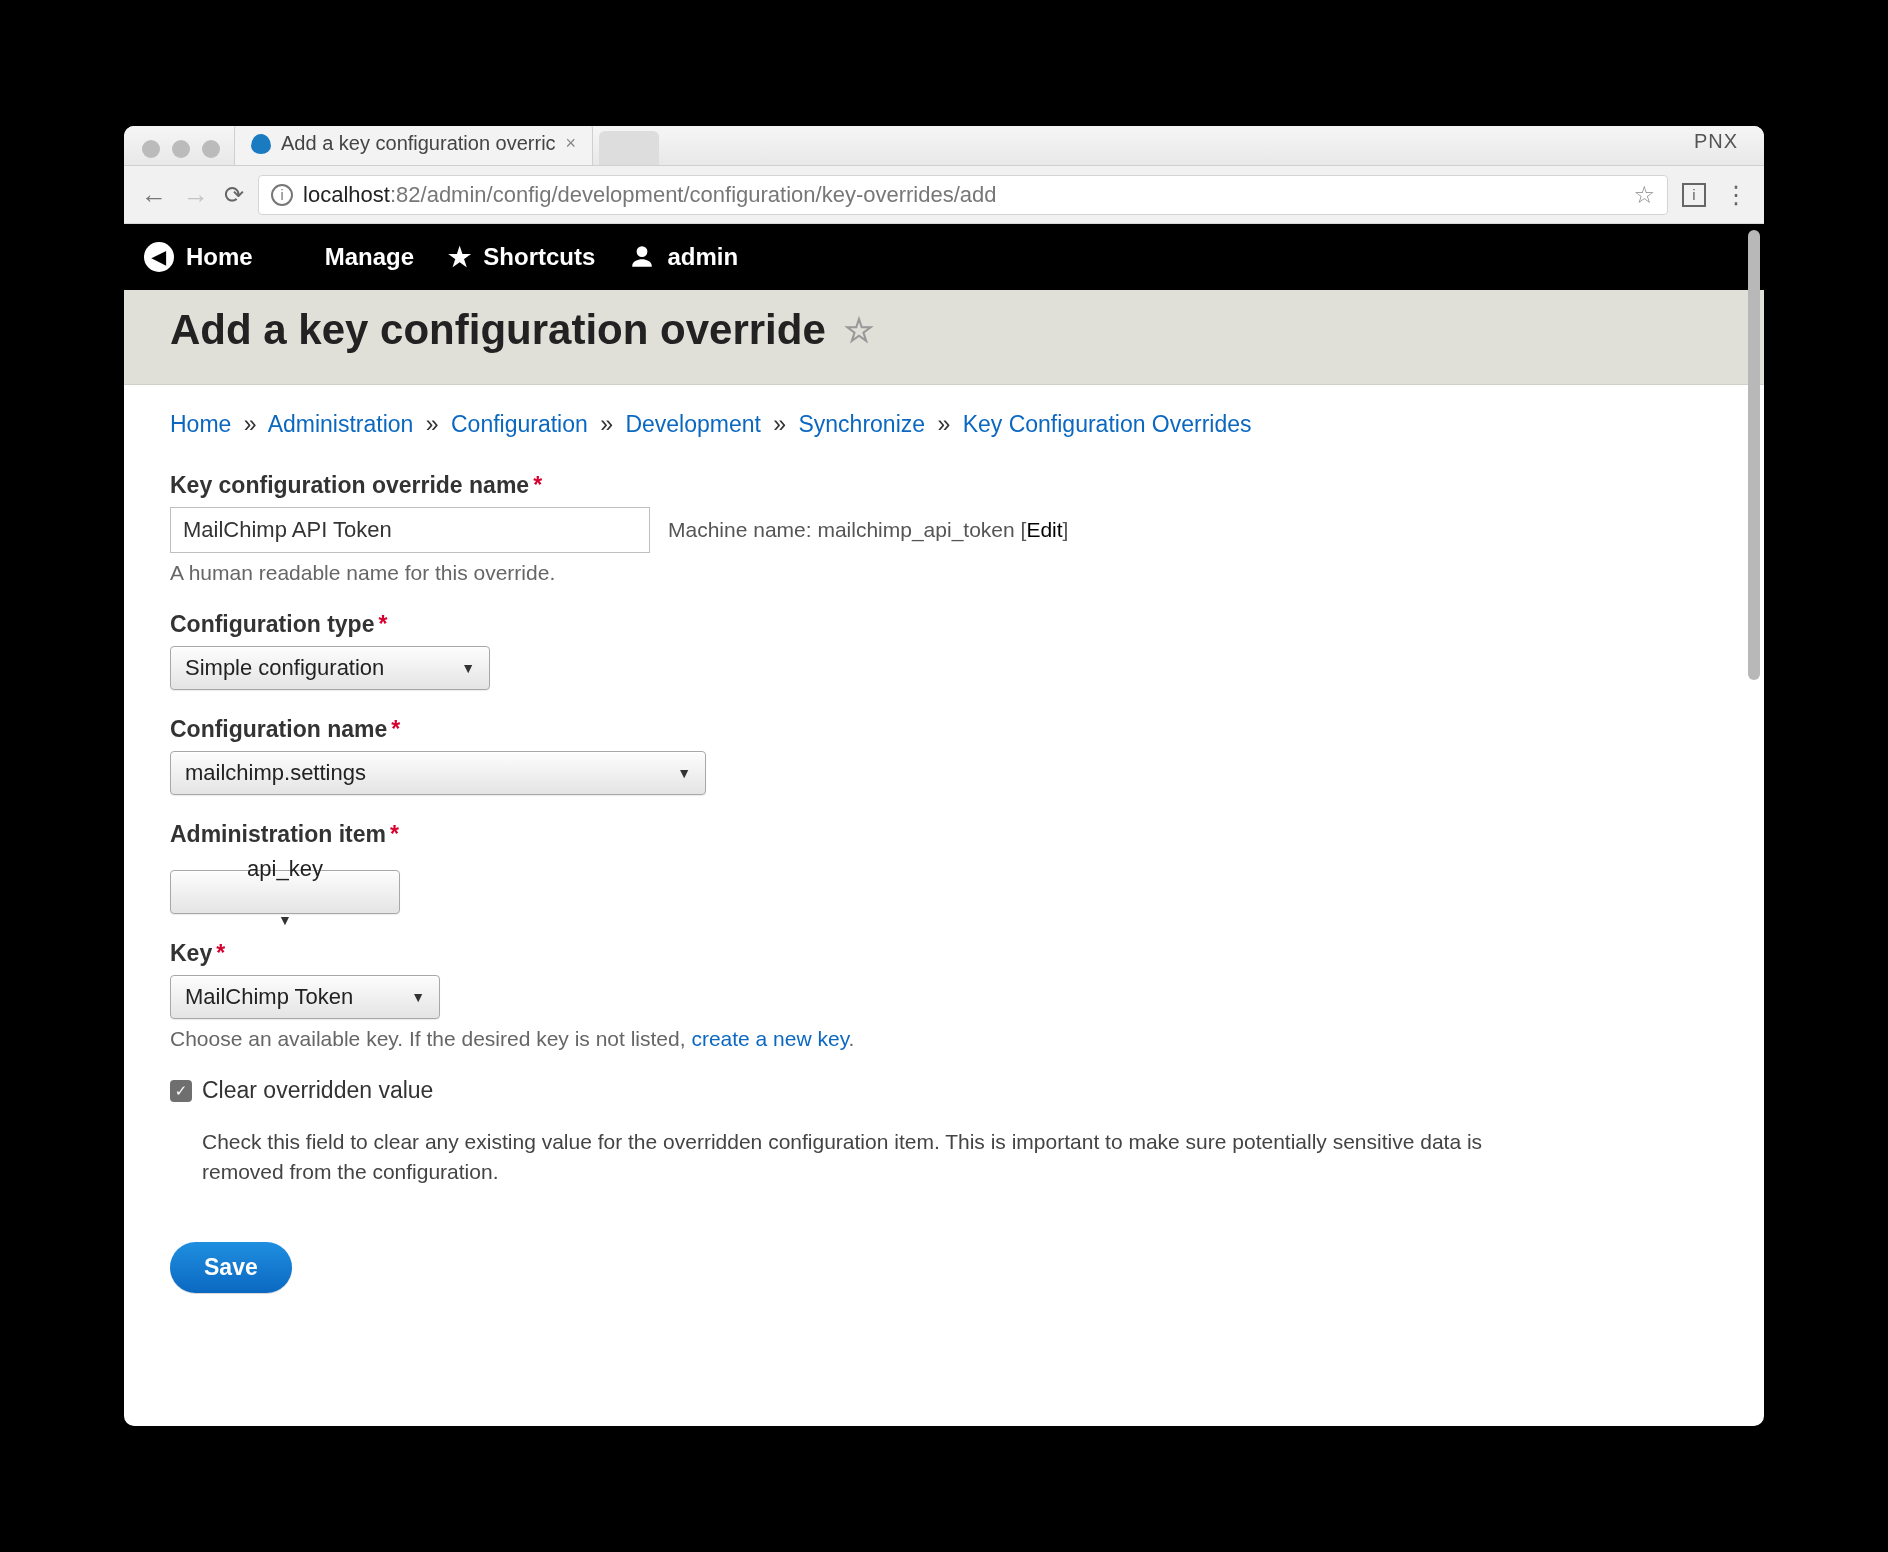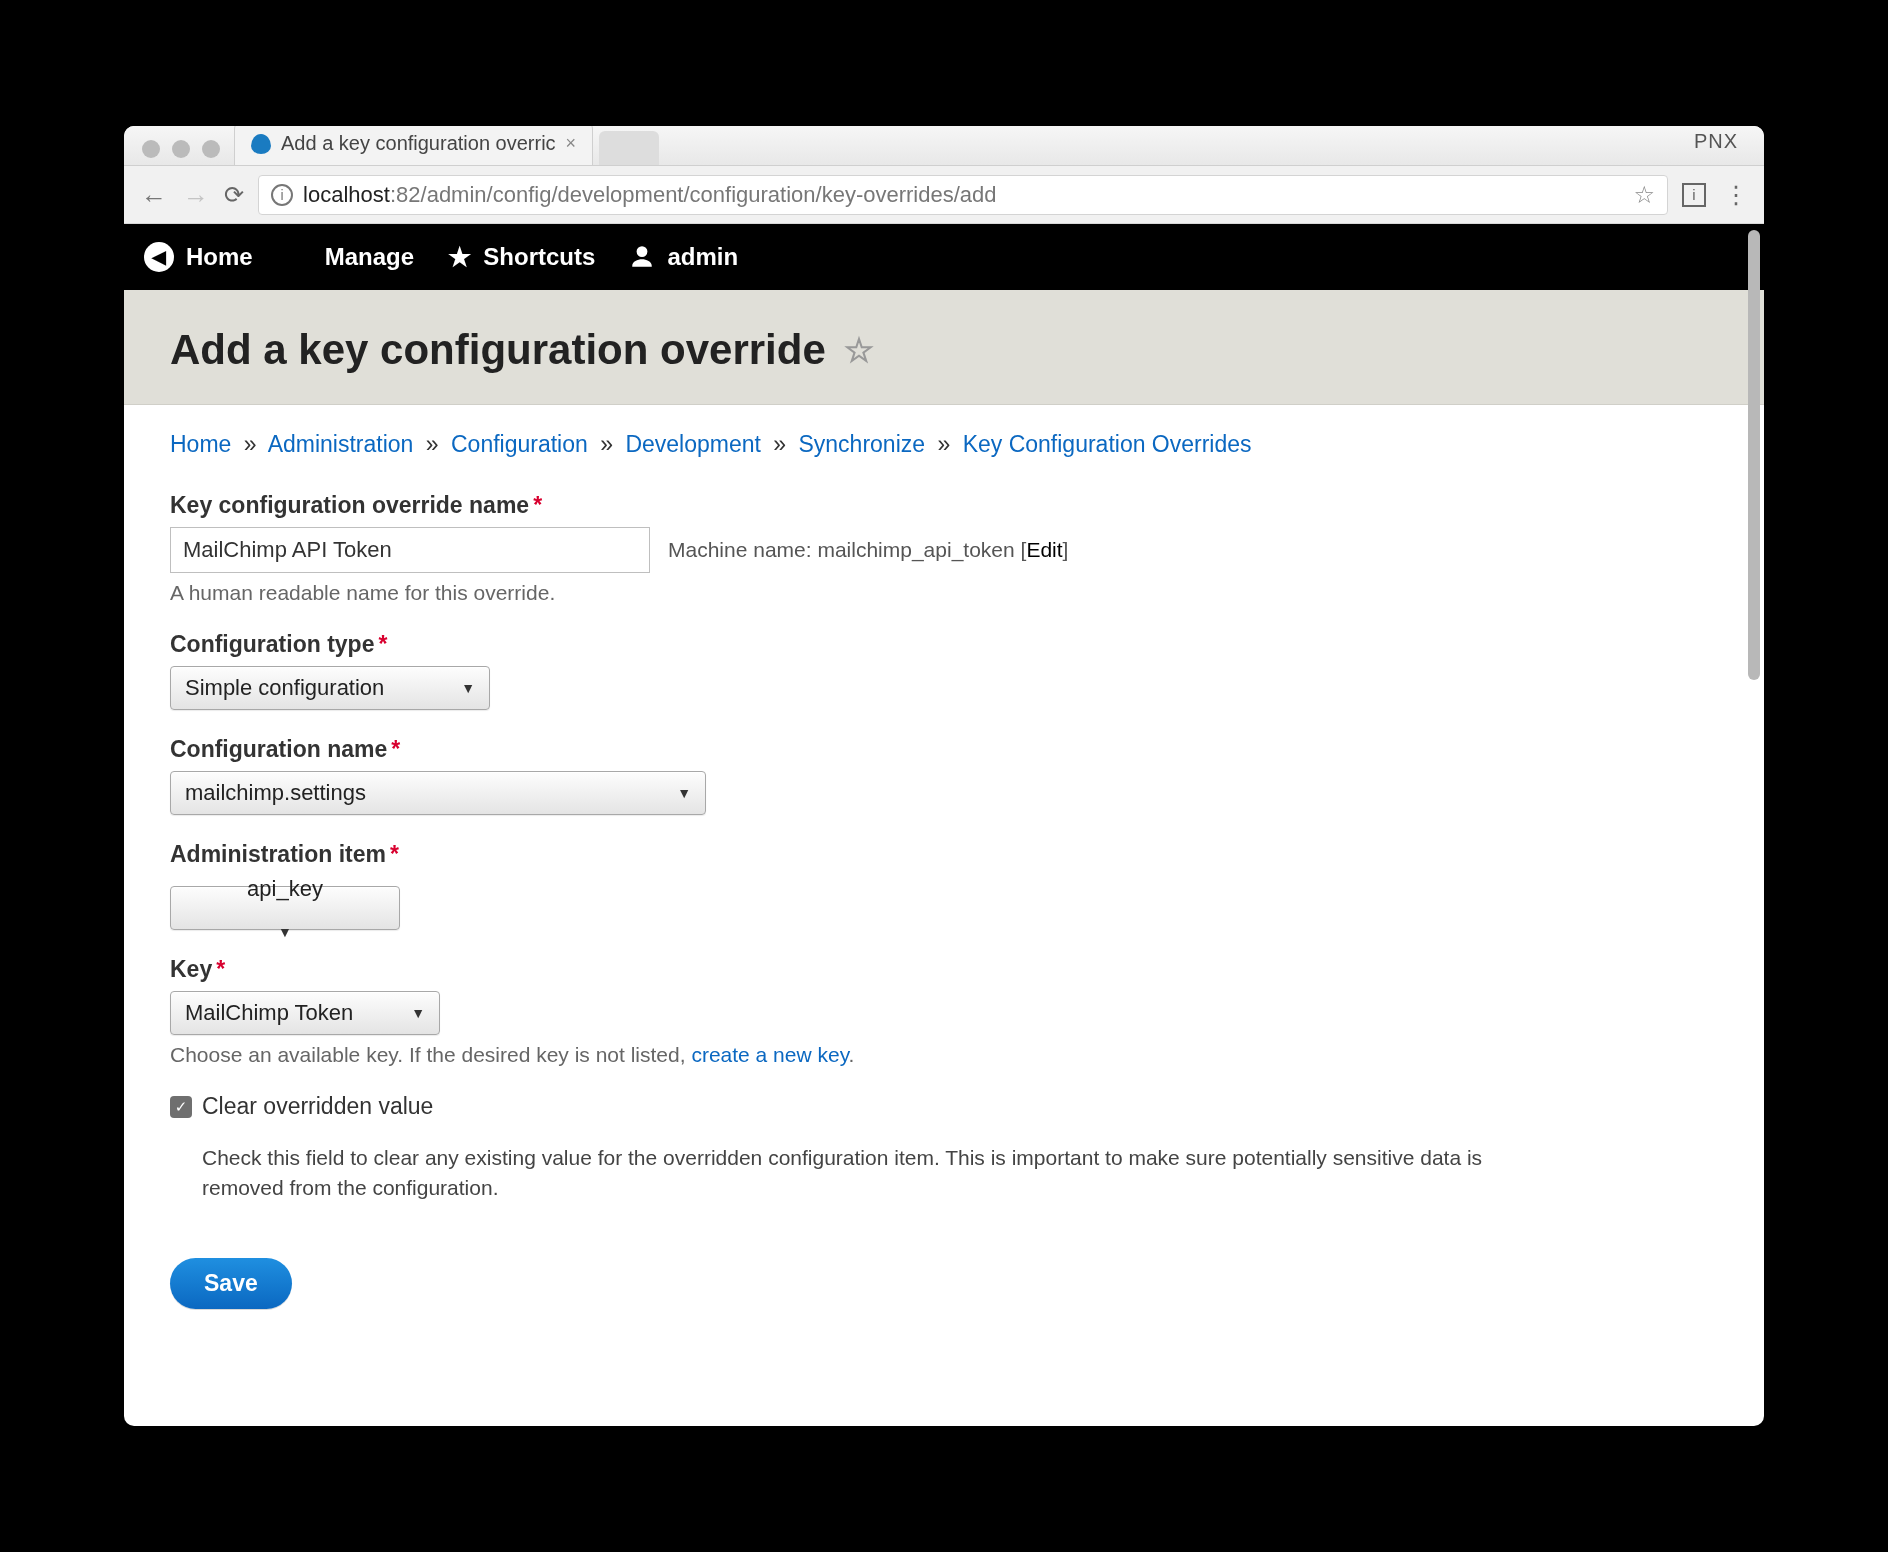--- a/index.html
+++ b/index.html
@@ -117,21 +117,21 @@
     display:flex;align-items:center;justify-content:center;color:#000;font-size:18px;
   }
   .icon-hamburger { width:26px; }
   .icon-hamburger span{ display:block;height:4px;background:#fff;margin:4px 0;border-radius:2px;}
   .icon-star-w { color:#fff; font-size:26px;}
   .icon-user { width:26px;height:26px; }
   .icon-user svg{width:100%;height:100%;fill:#fff;}
 
   
   .page-header {
-    background:#e0dfd8; padding: 36px 46px 30px;
+    background:#e0dfd8; padding: 16px 46px 30px;
     border-bottom:1px solid #d0cfc8;
   }
   .page-title {
     font-size:42px; font-weight:700; color:#222;
     display:flex; align-items:center; gap:18px;
   }
   .fav-star { color:#999; font-size:34px; }
 
   .content { padding: 26px 46px 50px; font-size:22px; color:#333;}
   .breadcrumb { margin-bottom: 34px; font-size:23px;}
@@ -149,21 +149,21 @@
   .machine-name-wrap { display:flex; align-items:center; gap:18px;}
   .machine-name { font-size:21px; color:#555;}
   .machine-name a { color:#000000; text-decoration:none;}
   .description { font-size:21px; color:#666; margin-top:8px;}
   .description a { color:#0b68c1; text-decoration:none;}
 
   .select {
     height:44px; border:1px solid #a8a8a8; border-radius:4px;
     background:linear-gradient(#fdfdfd,#e4e4e4);
     display:inline-flex; align-items:center; padding:0 14px;
-    font-size:22px; color:#222; cursor:pointer; gap:22px;
+    font-size:22px; color:#222; cursor:pointer; gap:30px;
     box-shadow: inset 0 1px 0 #fff, 0 1px 1px rgba(0,0,0,.08);
   }
   .select .caret { font-size:14px; color:#333;}
   .sel-type { width:320px; justify-content:space-between;}
   .sel-name { width:536px; justify-content:space-between;}
   .sel-item { width:230px; justify-content:center;flex-direction:column;}
   .sel-key  { width:270px; justify-content:space-between;}
 
   .checkbox-row { display:flex; align-items:flex-start; gap:10px;}
   .checkbox {

